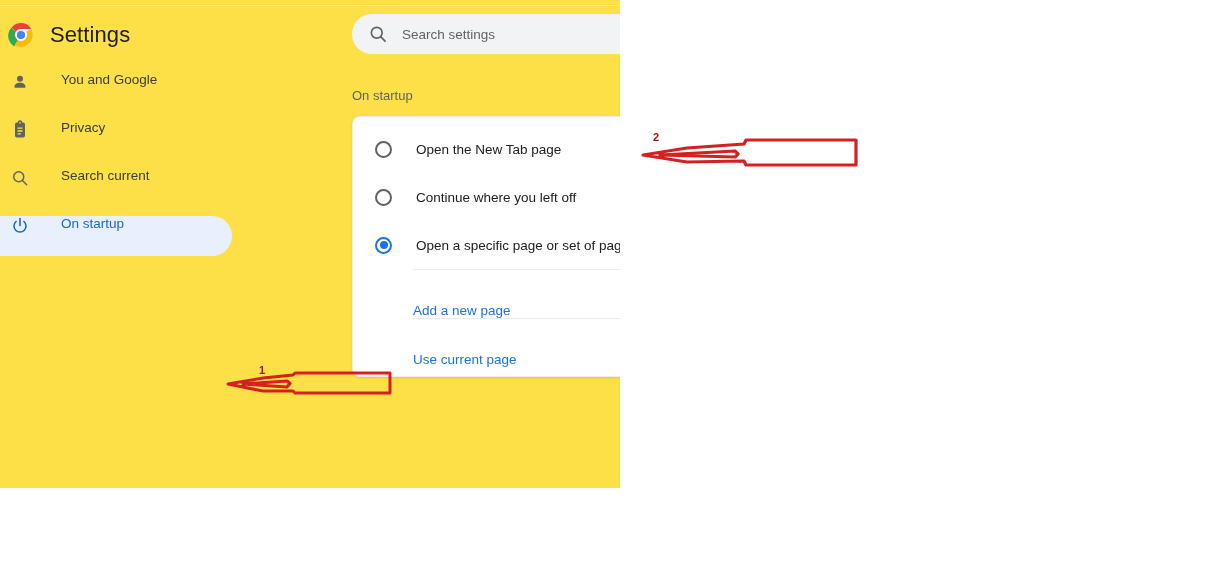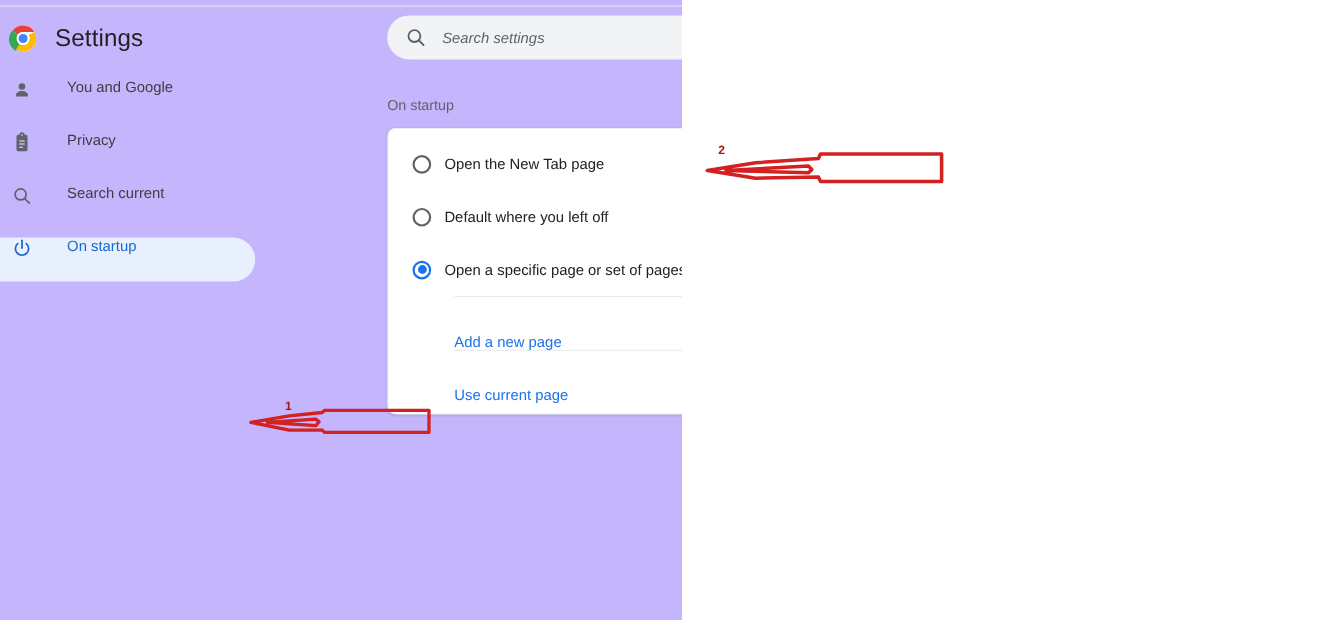--- a/index.html
+++ b/index.html
@@ -15,22 +15,22 @@
     font-family: "Liberation Sans", sans-serif;
     -webkit-font-smoothing: antialiased;
   }
 
   
   #browser-pane {
     position: absolute;
     left: 0;
     top: 0;
     width: 620px;
-    height: 564px;
-    background: #c4b5fd;
+    height: 488px;
+    background: #fde047;
     overflow: hidden;
   }
 
   
   #top-rule {
     position: absolute;
     left: 0;
     top: 5px;
     width: 620px;
     height: 1px;
@@ -79,21 +79,20 @@
   }
   #search-input {
     border: 0;
     outline: 0;
     background: transparent;
     margin-left: 12px;
     font-size: 13.5px;
     font-family: "Liberation Sans", sans-serif;
     color: #5f6368;
     width: 220px;
-    font-style: italic;
   }
   #search-input::placeholder { color: #5f6368; opacity: 1; }
 
   
   #sidebar {
     position: absolute;
     left: 0;
     top: 72px;
     width: 248px;
   }
@@ -177,21 +176,21 @@
     position: absolute;
     left: 50%;
     top: 50%;
     transform: translate(-50%, -50%);
     width: 8px;
     height: 8px;
     border-radius: 50%;
     background: #1a73e8;
   }
   .radio-label {
-    margin-left: 12px;
+    margin-left: 24px;
     font-size: 13.5px;
     color: #202124;
     white-space: nowrap;
   }
   .card-divider {
     height: 1px;
     background: #e8eaed;
     margin-left: 60px;
   }
   .link-row {
@@ -303,21 +302,21 @@
 
     <div id="startup-card">
 
       <div class="radio-row">
         <span class="radio-mark"></span>
         <span class="radio-label">Open the New Tab page</span>
       </div>
 
       <div class="radio-row">
         <span class="radio-mark"></span>
-        <span class="radio-label">Default where you left off</span>
+        <span class="radio-label">Continue where you left off</span>
       </div>
 
       <div class="radio-row checked">
         <span class="radio-mark"></span>
         <span class="radio-label">Open a specific page or set of pages</span>
       </div>
 
       <div class="card-divider"></div>
 
       <div class="link-row">

